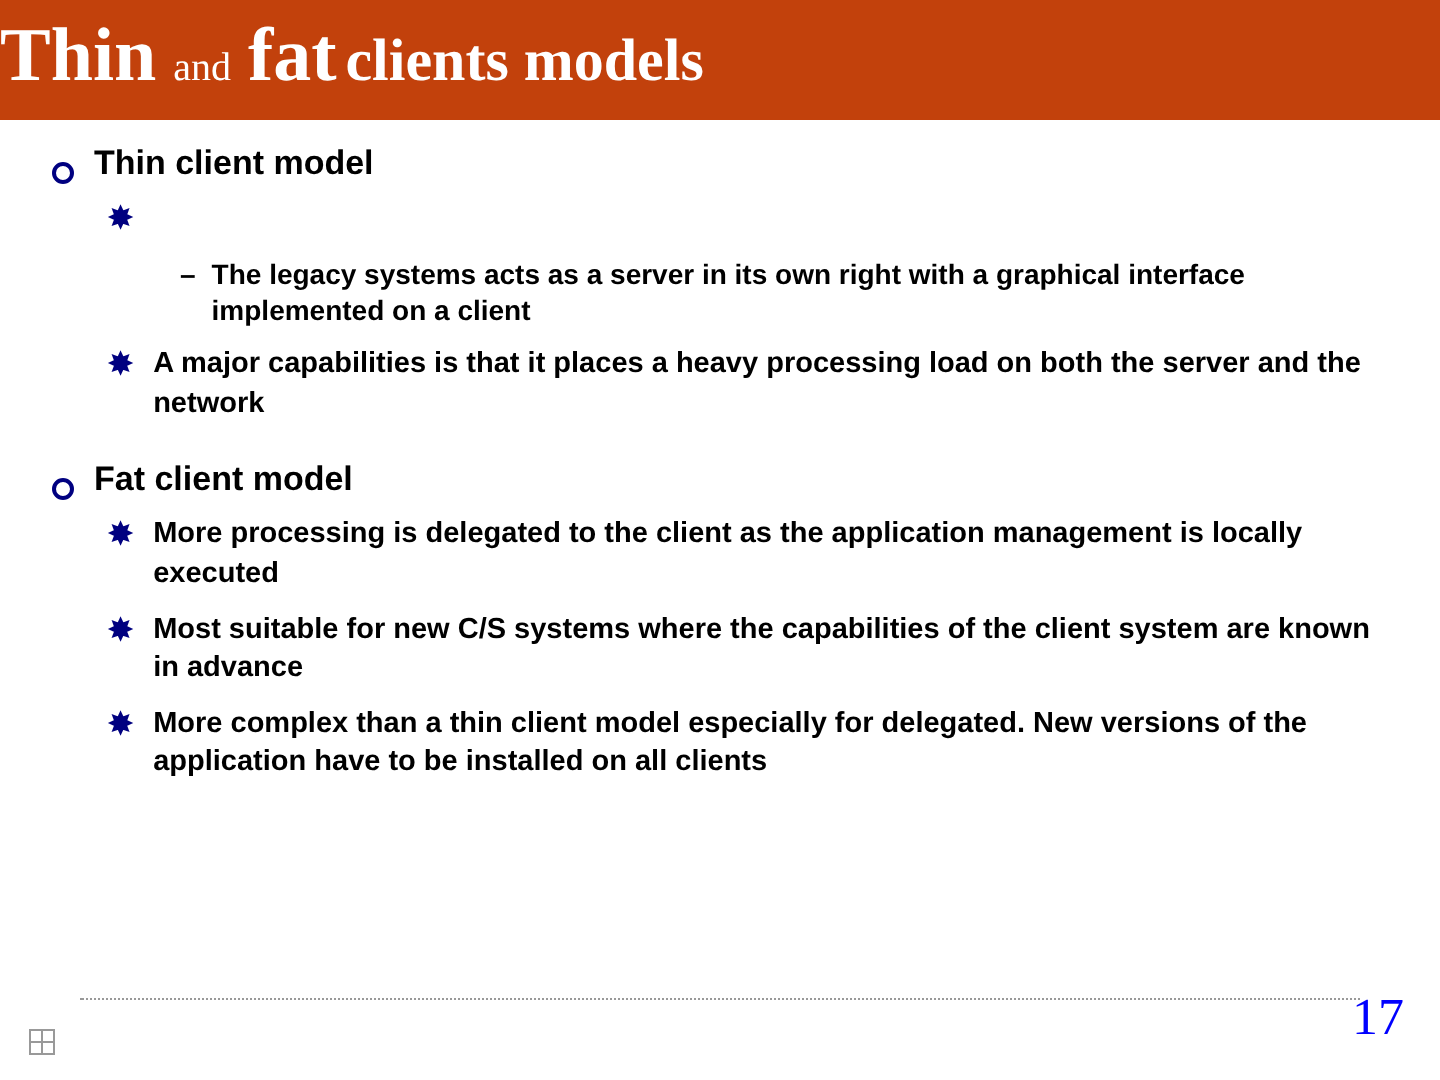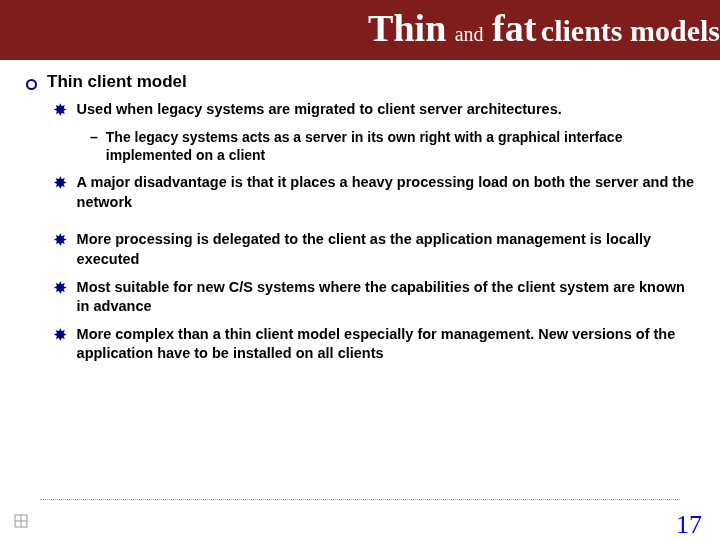--- a/index.html
+++ b/index.html
@@ -5,39 +5,39 @@
   * { margin: 0; padding: 0; box-sizing: border-box; }
   body {
     width: 720px;
     height: 540px;
     background: #ffffff;
     font-family: Arial, Helvetica, sans-serif;
     position: relative;
     overflow: hidden;
   }
   .title-bar {
-    background: #7f1d1d;
+    background: #c2410c;
     color: #ffffff;
     padding: 6px 0 10px 0;
-    text-align: right;
+    text-align: left;
   }
   .title-bar .t1 { font-family: "Times New Roman", serif; font-weight: bold; font-size: 38px; }
   .title-bar .t2 { font-family: "Times New Roman", serif; font-size: 20px; padding: 0 4px; }
   .title-bar .t3 { font-family: "Times New Roman", serif; font-weight: bold; font-size: 38px; }
   .title-bar .t4 { font-family: "Times New Roman", serif; font-weight: bold; font-size: 30px; }
   .content {
     padding: 12px 24px 0 44px;
     color: #000000;
   }
   .section {
     margin-bottom: 18px;
   }
   .sec-head {
     display: flex;
-    align-items: center;
+    align-items: flex-end;
     gap: 10px;
     font-size: 17px;
     font-weight: bold;
     margin-left: -18px;
     margin-bottom: 8px;
   }
   .circ {
     width: 11px; height: 11px;
     border: 2px solid #000080;
     border-radius: 50%;
@@ -65,21 +65,21 @@
     gap: 8px;
     font-size: 14px;
     font-weight: bold;
     line-height: 1.35;
     margin: 4px 0 8px 46px;
   }
   .dash { flex-shrink: 0; }
   .page-num {
     position: absolute;
     right: 18px;
-    bottom: 0;
+    bottom: 16px;
     color: #0000ff;
     font-family: "Times New Roman", serif;
     font-size: 26px;
     font-weight: normal;
   }
   .footer-line {
     position: absolute;
     left: 40px;
     right: 40px;
     bottom: 40px;
@@ -108,48 +108,51 @@
 <div class="content">
 
   <div class="section">
     <div class="sec-head">
       <span class="circ"></span>
       <span>Thin client model</span>
     </div>
 
     <div class="star-row">
       <span class="star">✸</span>
-      <span>Used when legacy systems are migrated to client server architectures.</span>
     </div>
     <div class="dash-row">
       <span class="dash">–</span>
       <span>The legacy systems acts as a server in its own right with a graphical interface implemented on a client</span>
     </div>
 
     <div class="star-row">
       <span class="star">✸</span>
-      <span>A major disadvantage is that it places a heavy processing load on both the server and the network</span>
+      <span>A major capabilities is that it places a heavy processing load on both the server and the network</span>
     </div>
   </div>
 
   <div class="section">
+    <div class="sec-head">
+      <span class="circ"></span>
+      <span>Fat client model</span>
+    </div>
 
     <div class="star-row">
       <span class="star">✸</span>
       <span>More processing is delegated to the client as the application management is locally executed</span>
     </div>
 
     <div class="star-row">
       <span class="star">✸</span>
       <span>Most suitable for new C/S systems where the capabilities of the client system are known in advance</span>
     </div>
 
     <div class="star-row">
       <span class="star">✸</span>
-      <span>More complex than a thin client model especially for management. New versions of the application have to be installed on all clients</span>
+      <span>More complex than a thin client model especially for delegated. New versions of the application have to be installed on all clients</span>
     </div>
   </div>
 
 </div>
 
 <div class="footer-line"></div>
 
 <div class="footer-icon">
   <svg width="14" height="14" viewBox="0 0 14 14">
     <rect x="1" y="1" width="12" height="12" fill="none" stroke="#999" stroke-width="1"></rect>

